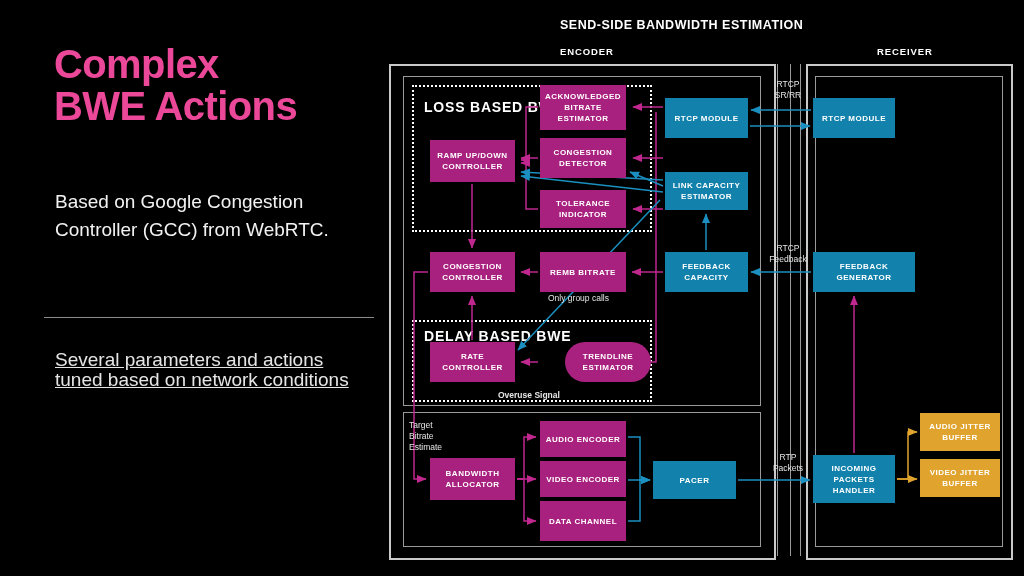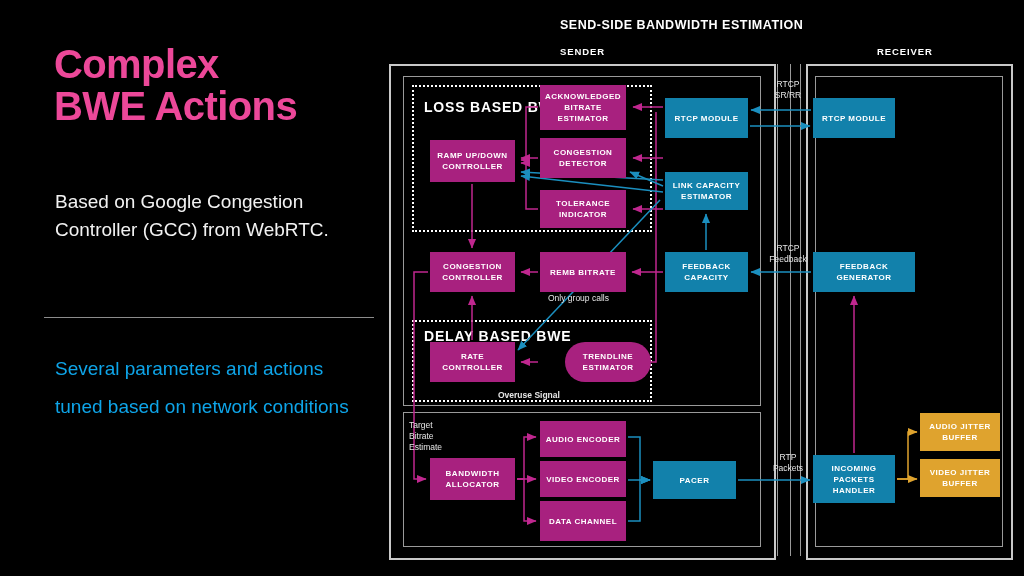--- a/index.html
+++ b/index.html
@@ -7,21 +7,21 @@
        font-family:"Liberation Sans","DejaVu Sans",sans-serif;color:#fff;}
 
   
   #left-col{position:absolute;left:0;top:0;width:388px;height:576px;}
   #slide-title{position:absolute;left:54px;top:43px;width:330px;
        font-size:40px;line-height:42px;font-weight:bold;letter-spacing:-0.6px;color:#ec4899;}
   #para-one{position:absolute;left:55px;top:188px;width:320px;
        font-size:19px;line-height:28px;color:#f2f2f2;font-weight:400;}
   #divider{position:absolute;left:44px;top:317px;width:330px;height:1px;background:#8c8c8c;}
   #para-two{position:absolute;left:55px;top:350px;width:310px;
-       font-size:19px;line-height:38px;color:#0ea5e9;font-weight:400;}
+       font-size:19px;line-height:20px;color:#e5e5e5;font-weight:400;text-decoration:underline;}
 
   
   #diagram{position:absolute;left:0;top:0;width:1024px;height:576px;}
   #diagram-title{position:absolute;left:560px;top:18px;width:470px;text-align:left;
        font-size:12.5px;font-weight:bold;letter-spacing:0.5px;}
   .zone-label{position:absolute;font-size:9.5px;font-weight:bold;letter-spacing:0.9px;color:#fff;}
   #label-sender{left:560px;top:46px;}
   #label-receiver{left:877px;top:46px;}
 
   .outer-box{position:absolute;border:2px solid #c9c9c9;background:#000;}
@@ -105,21 +105,21 @@
   <div id="slide-title" style="white-space: pre-line;">Complex
 BWE Actions</div>
   <div id="para-one">Based on Google Congestion Controller (GCC) from WebRTC.</div>
   <div id="divider"></div>
   <div id="para-two">Several parameters and actions tuned based on network conditions</div>
 </div>
 
 <div id="diagram">
 
   <div id="diagram-title">SEND-SIDE BANDWIDTH ESTIMATION</div>
-  <div class="zone-label" id="label-sender">SENDER</div>
+  <div class="zone-label" id="label-sender">ENCODER</div>
   <div class="zone-label" id="label-receiver">RECEIVER</div>
 
   <div class="outer-box" id="sender-outer"></div>
   <div class="outer-box" id="receiver-outer"></div>
 
   <div class="gray-box" id="sender-top-inner"></div>
   <div class="gray-box" id="sender-bottom-inner"></div>
   <div class="gray-box" id="receiver-inner"></div>
 
   <div class="channel-line" id="channel-a"></div>

